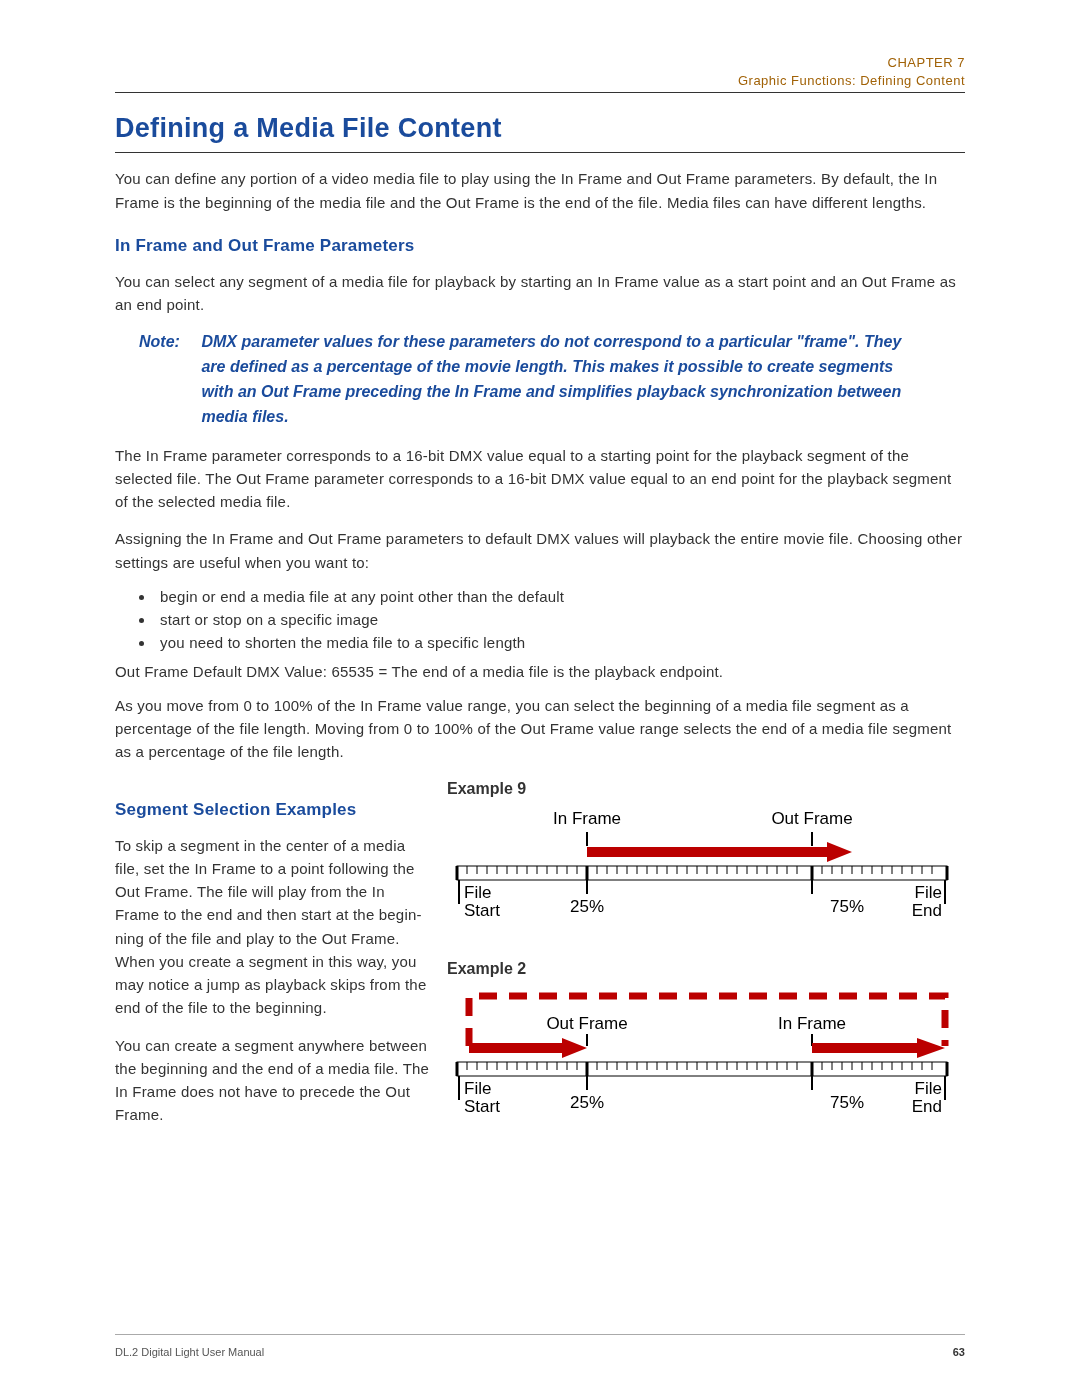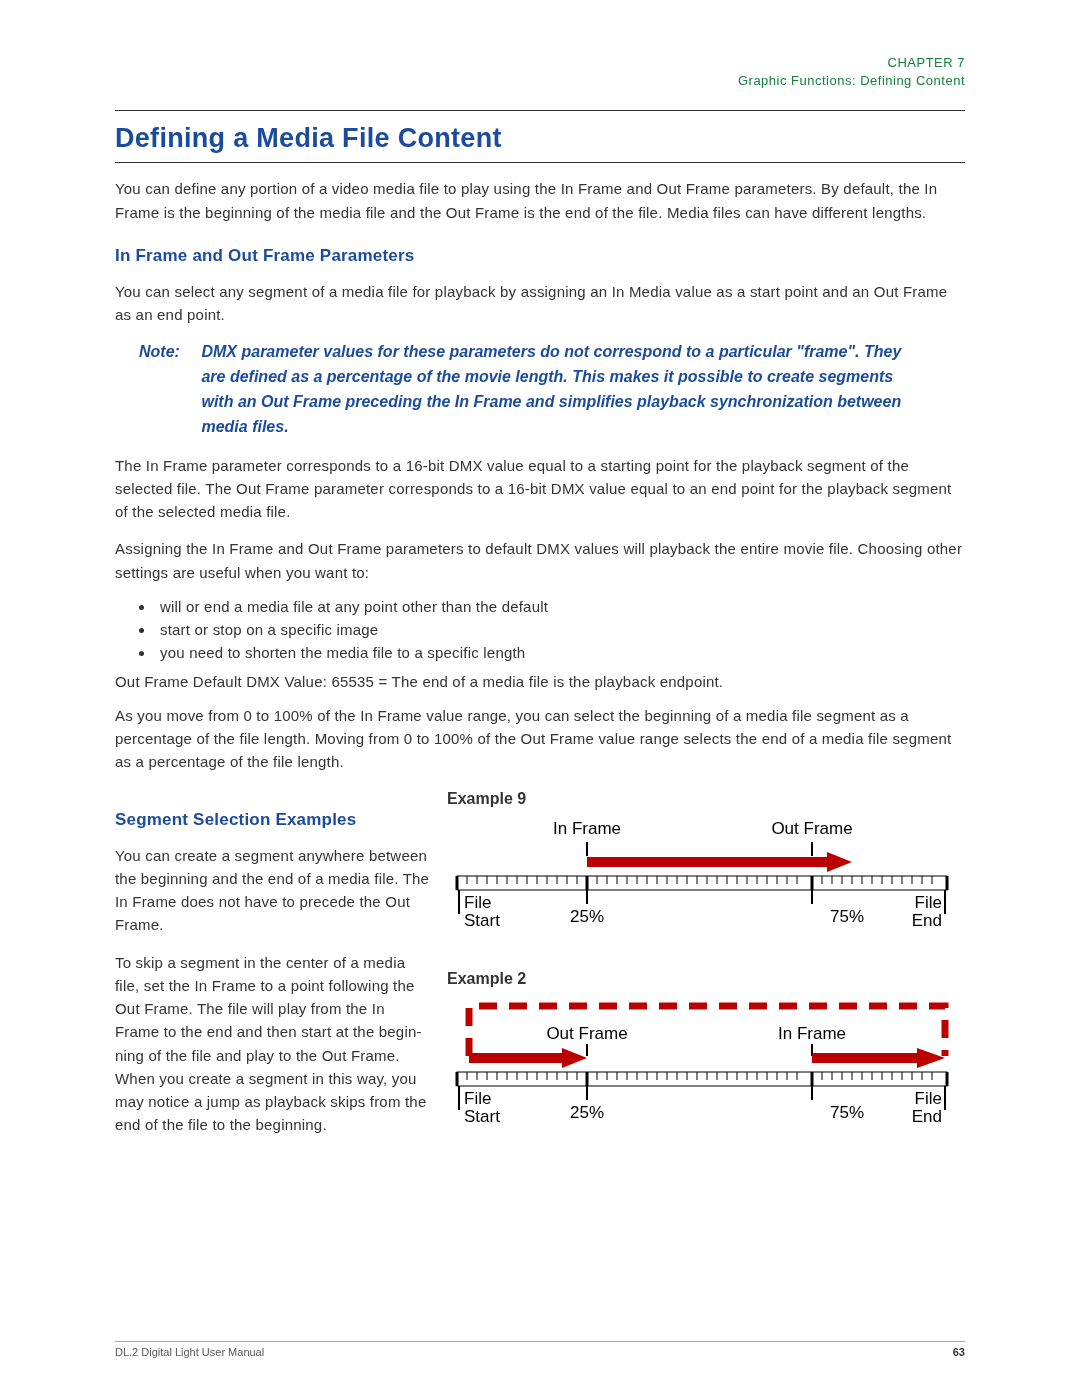--- a/index.html
+++ b/index.html
@@ -13,25 +13,25 @@
   .page {
     width: 1080px;
     height: 1388px;
     box-sizing: border-box;
     padding: 54px 115px 30px 115px;
     position: relative;
   }
   .hdr {
     text-align: right;
     font-size: 13px;
-    color: #15803d;
+    color: #a16207;
     line-height: 1.4;
     border-bottom: 1.5px solid #333;
-    padding-bottom: 20px;
-    margin-bottom: 12px;
+    padding-bottom: 2px;
+    margin-bottom: 20px;
     letter-spacing: 0.5px;
   }
   h1 {
     font-family: "Trebuchet MS", "Arial Black", sans-serif;
     font-weight: bold;
     font-size: 27px;
     color: #1a4b9c;
     margin: 0 0 2px 0;
     border-bottom: 1.5px solid #333;
     padding-bottom: 8px;
@@ -98,21 +98,21 @@
     font-size: 16px;
     margin: 0 0 6px 0;
   }
   svg { display: block; }
   .footer {
     position: absolute;
     left: 115px;
     right: 115px;
     bottom: 30px;
     border-top: 1px solid #aaa;
-    padding-top: 4px;
+    padding-top: 11px;
     font-size: 11px;
     color: #555;
     display: flex;
     justify-content: space-between;
   }
   .footer .pg { font-weight: bold; color: #333; }
 </style>
 </head>
 <body>
 
@@ -122,46 +122,46 @@
     <div>CHAPTER 7</div>
     <div>Graphic Functions: Defining Content</div>
   </div>
 
   <h1>Defining a Media File Content</h1>
 
   <p>You can define any portion of a video media file to play using the In Frame and Out Frame parameters. By default, the In Frame is the beginning of the media file and the Out Frame is the end of the file. Media files can have different lengths.</p>
 
   <h2>In Frame and Out Frame Parameters</h2>
 
-  <p>You can select any segment of a media file for playback by assigning an In Media value as a start point and an Out Frame as an end point.</p>
+  <p>You can select any segment of a media file for playback by starting an In Frame value as a start point and an Out Frame as an end point.</p>
 
   <div class="note">
     <span class="note-label">Note:</span>
     <span class="note-body">DMX parameter values for these parameters do not correspond to a particular "frame". They are defined as a percentage of the movie length. This makes it possible to create segments with an Out Frame preceding the In Frame and simplifies playback synchronization between media files.</span>
   </div>
 
   <p>The In Frame parameter corresponds to a 16-bit DMX value equal to a starting point for the playback segment of the selected file. The Out Frame parameter corresponds to a 16-bit DMX value equal to an end point for the playback segment of the selected media file.</p>
 
   <p>Assigning the In Frame and Out Frame parameters to default DMX values will playback the entire movie file. Choosing other settings are useful when you want to:</p>
 
   <ul>
-    <li>will or end a media file at any point other than the default</li>
+    <li>begin or end a media file at any point other than the default</li>
     <li>start or stop on a specific image</li>
     <li>you need to shorten the media file to a specific length</li>
   </ul>
 
   <div class="defline">Out Frame Default DMX Value: 65535 = The end of a media file is the playback endpoint.</div>
 
   <p>As you move from 0 to 100% of the In Frame value range, you can select the beginning of a media file segment as a percentage of the file length. Moving from 0 to 100% of the Out Frame value range selects the end of a media file segment as a percentage of the file length.</p>
 
   <div class="two-col">
     <div class="col-left">
       <h2>Segment Selection Examples</h2>
+      <p>To skip a segment in the center of a media file, set the In Frame to a point following the Out Frame. The file will play from the In Frame to the end and then start at the begin­ning of the file and play to the Out Frame. When you create a segment in this way, you may notice a jump as playback skips from the end of the file to the beginning.</p>
       <p>You can create a segment anywhere between the beginning and the end of a media file. The In Frame does not have to precede the Out Frame.</p>
-      <p>To skip a segment in the center of a media file, set the In Frame to a point following the Out Frame. The file will play from the In Frame to the end and then start at the begin­ning of the file and play to the Out Frame. When you create a segment in this way, you may notice a jump as playback skips from the end of the file to the beginning.</p>
     </div>
 
     <div class="col-right">
       <div class="example-title">Example 9</div>
       <svg width="510" height="130" viewBox="0 0 510 130">
 
         <text x="140" y="20" font-family="Arial" font-size="17" text-anchor="middle">In Frame</text>
         <text x="365" y="20" font-family="Arial" font-size="17" text-anchor="middle">Out Frame</text>
 
         <line x1="140" y1="28" x2="140" y2="42" stroke="#000" stroke-width="2"></line>

